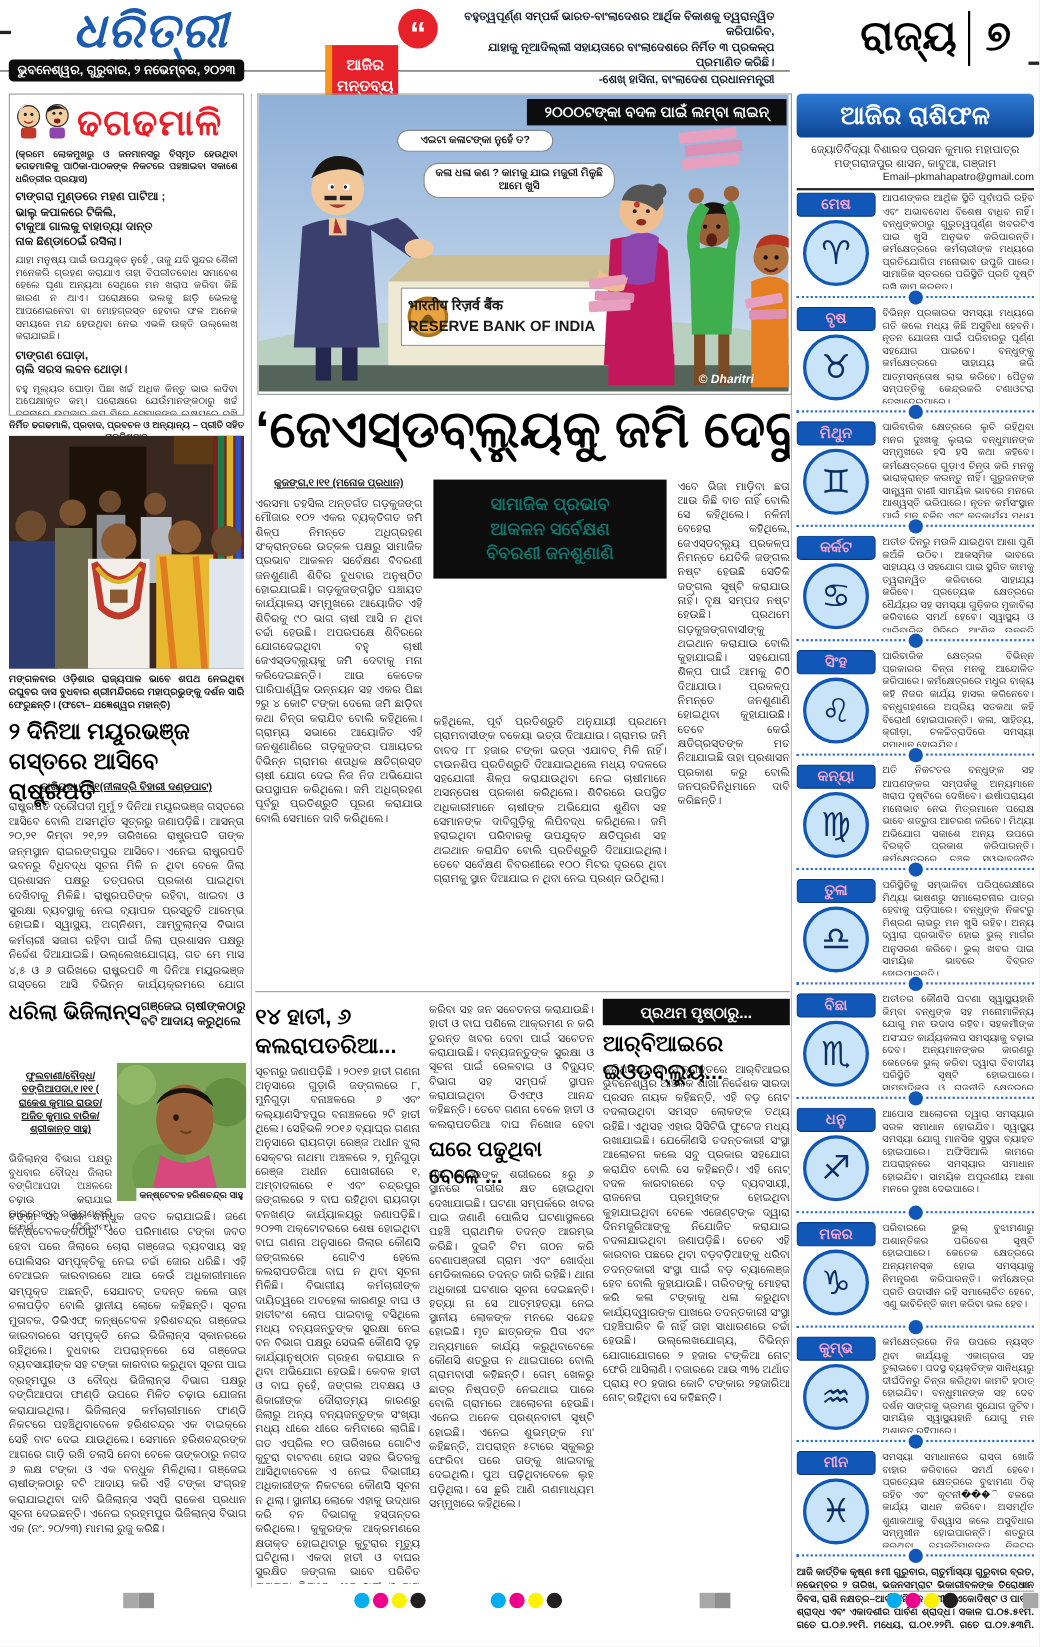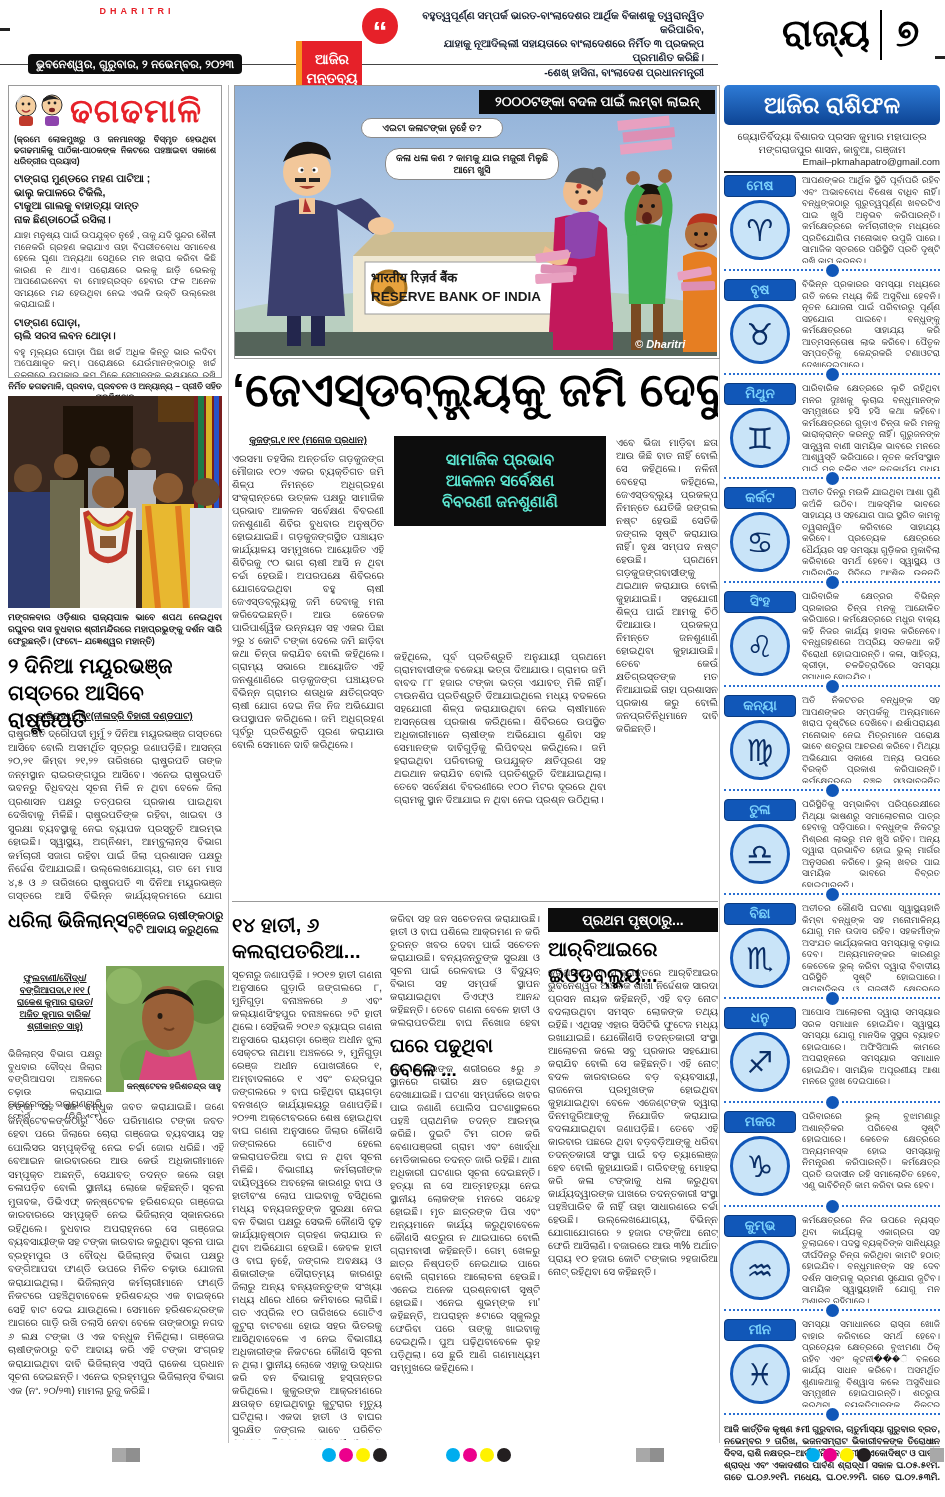--- a/index.html
+++ b/index.html
@@ -6,56 +6,56 @@
   #page{position:relative;width:945px;height:1497px;background:#fff;overflow:hidden;
         font-family:"Liberation Sans","DejaVu Sans",sans-serif;color:#141414;}
   .abs{position:absolute;}
   .jtext{text-align:justify;overflow:hidden;}
   .hairline{background:#444;height:1px;}
   .vline{background:#bbb;width:1px;}
   
   .masthead{color:#1b5bb0;font-weight:bold;font-size:44px;letter-spacing:1px;line-height:46px;font-style:italic;}
   .masthead-sub{color:#e62129;font-size:9px;font-weight:bold;letter-spacing:4px;text-align:center;}
   .datebar{background:#0d0d0d;color:#fff;font-weight:bold;font-size:11.5px;text-align:center;
-           line-height:20px;border-radius:4px;margin-left:20px;}
+           line-height:20px;border-radius:4px;}
   .commentbox{background:#e62129;border-left:6px solid #f7941d;color:#fff;font-weight:bold;
               font-size:14px;text-align:center;display:flex;flex-direction:column;justify-content:center;gap:2px;}
   .qcircle{background:#e62129;color:#fff;border-radius:50%;width:36px;height:36px;text-align:center;
            font-size:30px;line-height:48px;font-weight:bold;}
   .quote{font-size:10.5px;font-weight:bold;color:#101828;line-height:14px;text-align:right;}
   .qauthor{font-size:10.5px;font-weight:bold;color:#101828;text-align:right;margin-top:2px;}
   .section-label{font-size:38px;font-weight:bold;color:#000;}
   
   .gbox{border:1px solid #9a9a9a;}
   .red-title{color:#e62129;font-weight:bold;font-size:33px;line-height:36px;letter-spacing:1px;}
   .small-bold{font-weight:bold;}
   .verse{font-weight:bold;font-size:10.5px;line-height:13.5px;white-space:pre-line;}
   .body{font-size:9.5px;line-height:12.5px;}
   .credit-line{font-size:8.5px;font-weight:bold;text-align:center;}
   .caption{font-size:9px;font-weight:bold;line-height:12px;}
   .headline-m{font-weight:bold;color:#000;}
   .byline{font-size:9.5px;font-weight:bold;text-align:center;text-decoration:underline;}
   .kicker{background:#0d0d0d;color:#fff;font-weight:bold;font-size:14px;text-align:center;line-height:24px;}
-  .infobox{background:#0d0d0d;color:#5eead4;font-weight:bold;font-size:16px;text-align:center;
+  .infobox{background:#0d0d0d;color:#0f766e;font-weight:bold;font-size:16px;text-align:center;
            display:flex;flex-direction:column;justify-content:center;gap:3px;}
   .bullets{list-style:none;margin:0;padding:0;}
   .bullets li{font-size:13px;font-weight:bold;line-height:17px;margin:6px 0;}
   .bullets li:before{content:"■ ";font-size:11px;}
   
   .cartoon-title{background:#0d0d0d;color:#fff;font-weight:bold;font-size:13.5px;text-align:center;line-height:24px;}
   .bubble{position:absolute;background:#fff;border:1px solid #8a8a8a;border-radius:14px;
           font-size:9.5px;font-weight:bold;text-align:center;padding:3px 6px;line-height:12px;}
   
   .horo-header{background:linear-gradient(180deg,#2e7bd6,#0d4494);color:#fff;font-weight:bold;
                font-size:23px;text-align:center;line-height:40px;border-radius:5px;}
   .astro{font-size:10px;font-weight:normal;text-align:center;line-height:13px;}
   .astro-email{font-size:9.5px;text-align:right;color:#222;}
   .sign{display:flex;gap:6px;height:88px;overflow:hidden;margin-top:2px;}
   .sign-left{width:72px;flex:none;text-align:center;}
-  .sign-pill{background:#1157b8;color:#7dd3fc;font-weight:bold;font-size:13.5px;line-height:20px;
+  .sign-pill{background:#1157b8;color:#f9a8d4;font-weight:bold;font-size:13.5px;line-height:20px;
              border-radius:4px;border:1px solid #0a3b80;}
   .sign-circle{width:54px;height:54px;border-radius:50%;background:#c9e4f8;border:3px solid #1157b8;
                margin:3px auto 0;display:flex;align-items:center;justify-content:center;}
   .sign-glyph{font-family:"DejaVu Sans",sans-serif;font-size:30px;color:#0a2e66;font-weight:bold;}
   .sign-text{flex:1;font-size:9px;line-height:11.5px;text-align:justify;overflow:hidden;}
   .sep{display:flex;align-items:center;height:14px;}
   .sep-line{flex:1;border-top:2px dotted #2a6fd1;}
   .sep-dot{width:13px;height:13px;border-radius:50%;background:#1157b8;margin:0 3px;flex:none;}
   .panchanga{font-size:9px;line-height:12px;text-align:justify;font-weight:bold;overflow:hidden;}
   
@@ -67,20 +67,21 @@
 </style>
 </head>
 <body>
 
 <div id="page">
 
   <div class="abs" style="left:0;top:28px;width:10px;height:3px;background:#222;"></div>
   <div class="abs" style="left:935px;top:56px;width:10px;height:3px;background:#222;"></div>
 
   <div class="abs" style="left:52px;top:6px;width:170px;text-align:center;">
+    <div class="masthead">ଧରିତ୍ରୀ</div>
     <div class="masthead-sub">DHARITRI</div>
   </div>
   <div class="abs hairline" style="left:0;top:64px;width:718px;"></div>
   <div class="abs datebar" style="left:8px;top:54px;width:214px;height:20px;">ଭୁବନେଶ୍ୱର, ଗୁରୁବାର, ୨ ନଭେମ୍ବର, ୨୦୨୩</div>
 
   <div class="abs commentbox" style="left:296px;top:6px;width:60px;height:56px;margin-top:35px;">
     <span>ଆଜିର</span>
     <span>ମନ୍ତବ୍ୟ</span>
   </div>
   <div class="abs qcircle" style="left:362px;top:8px;">“</div>

